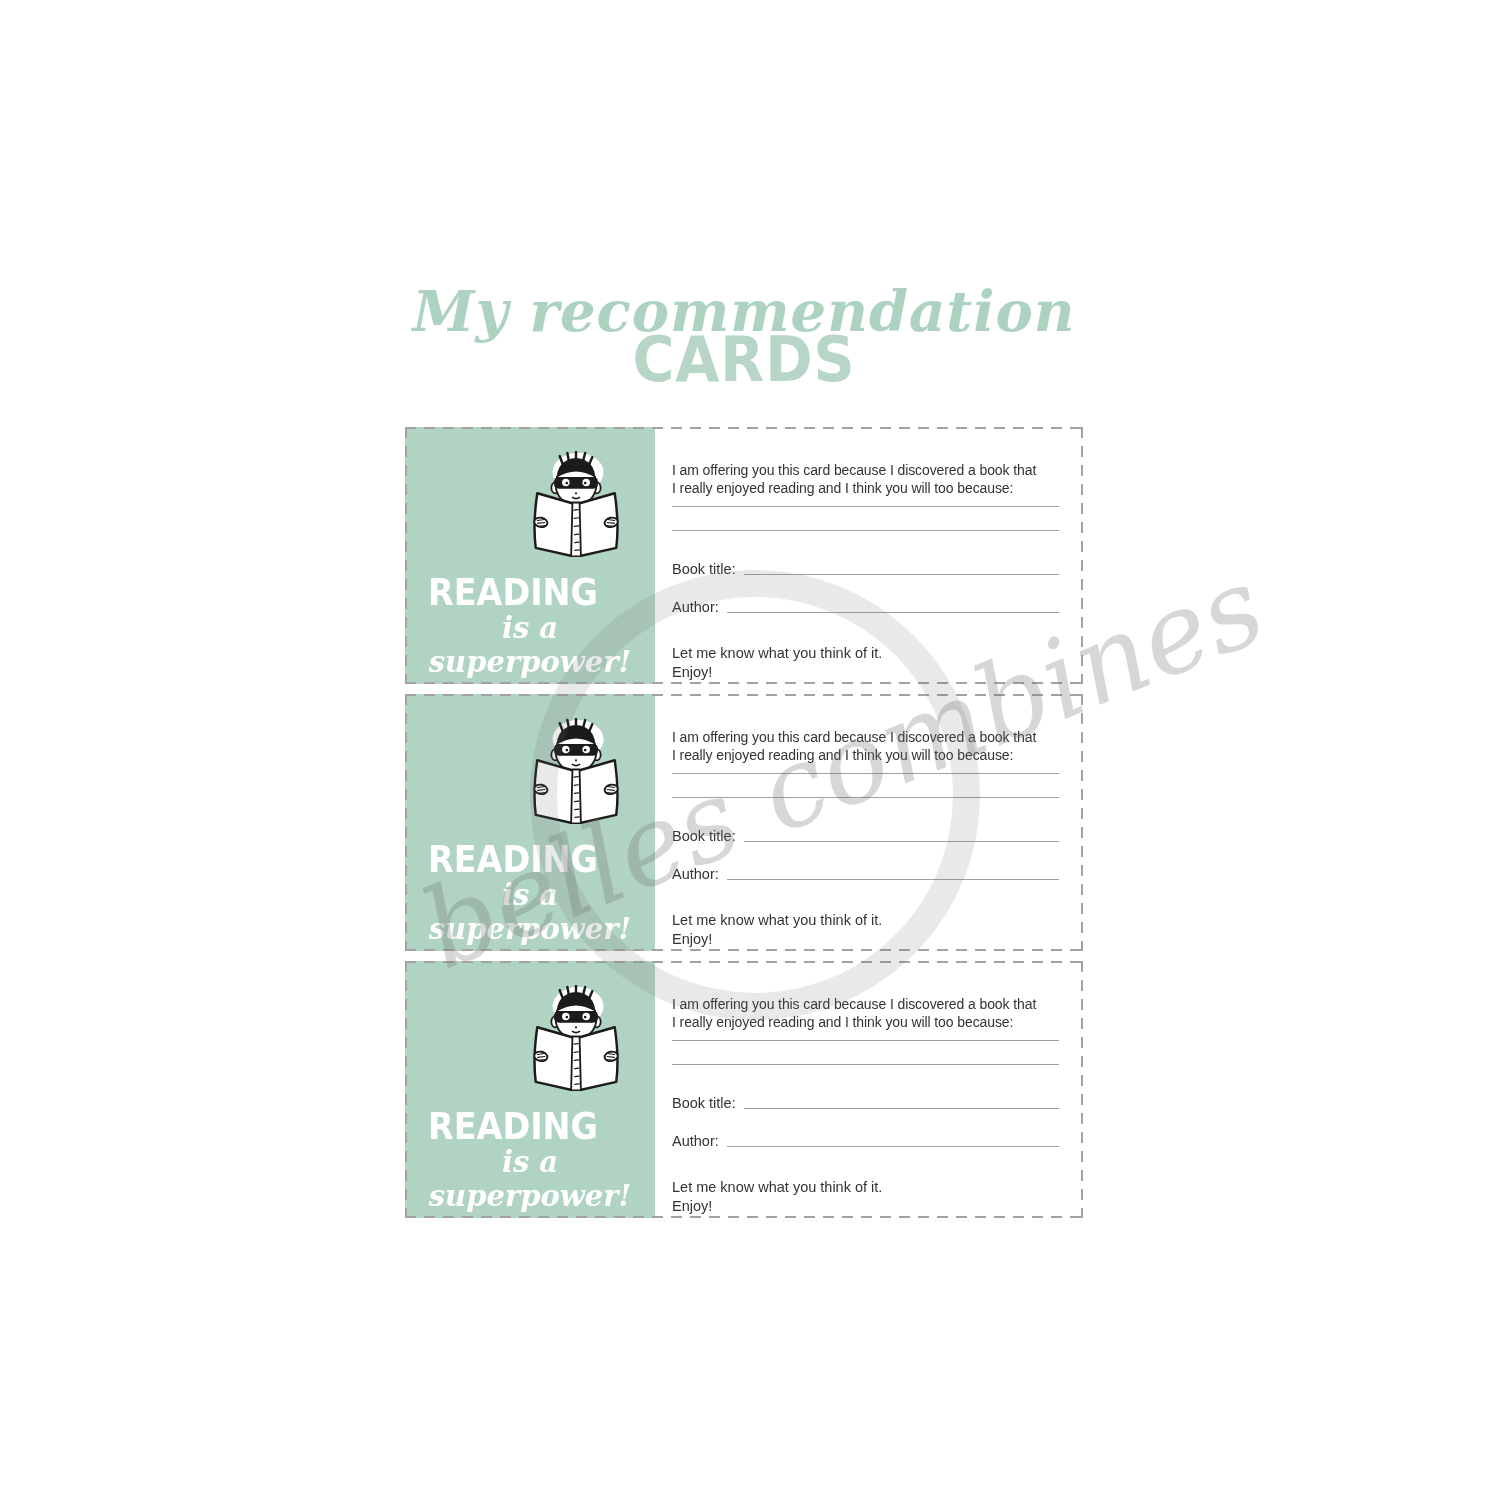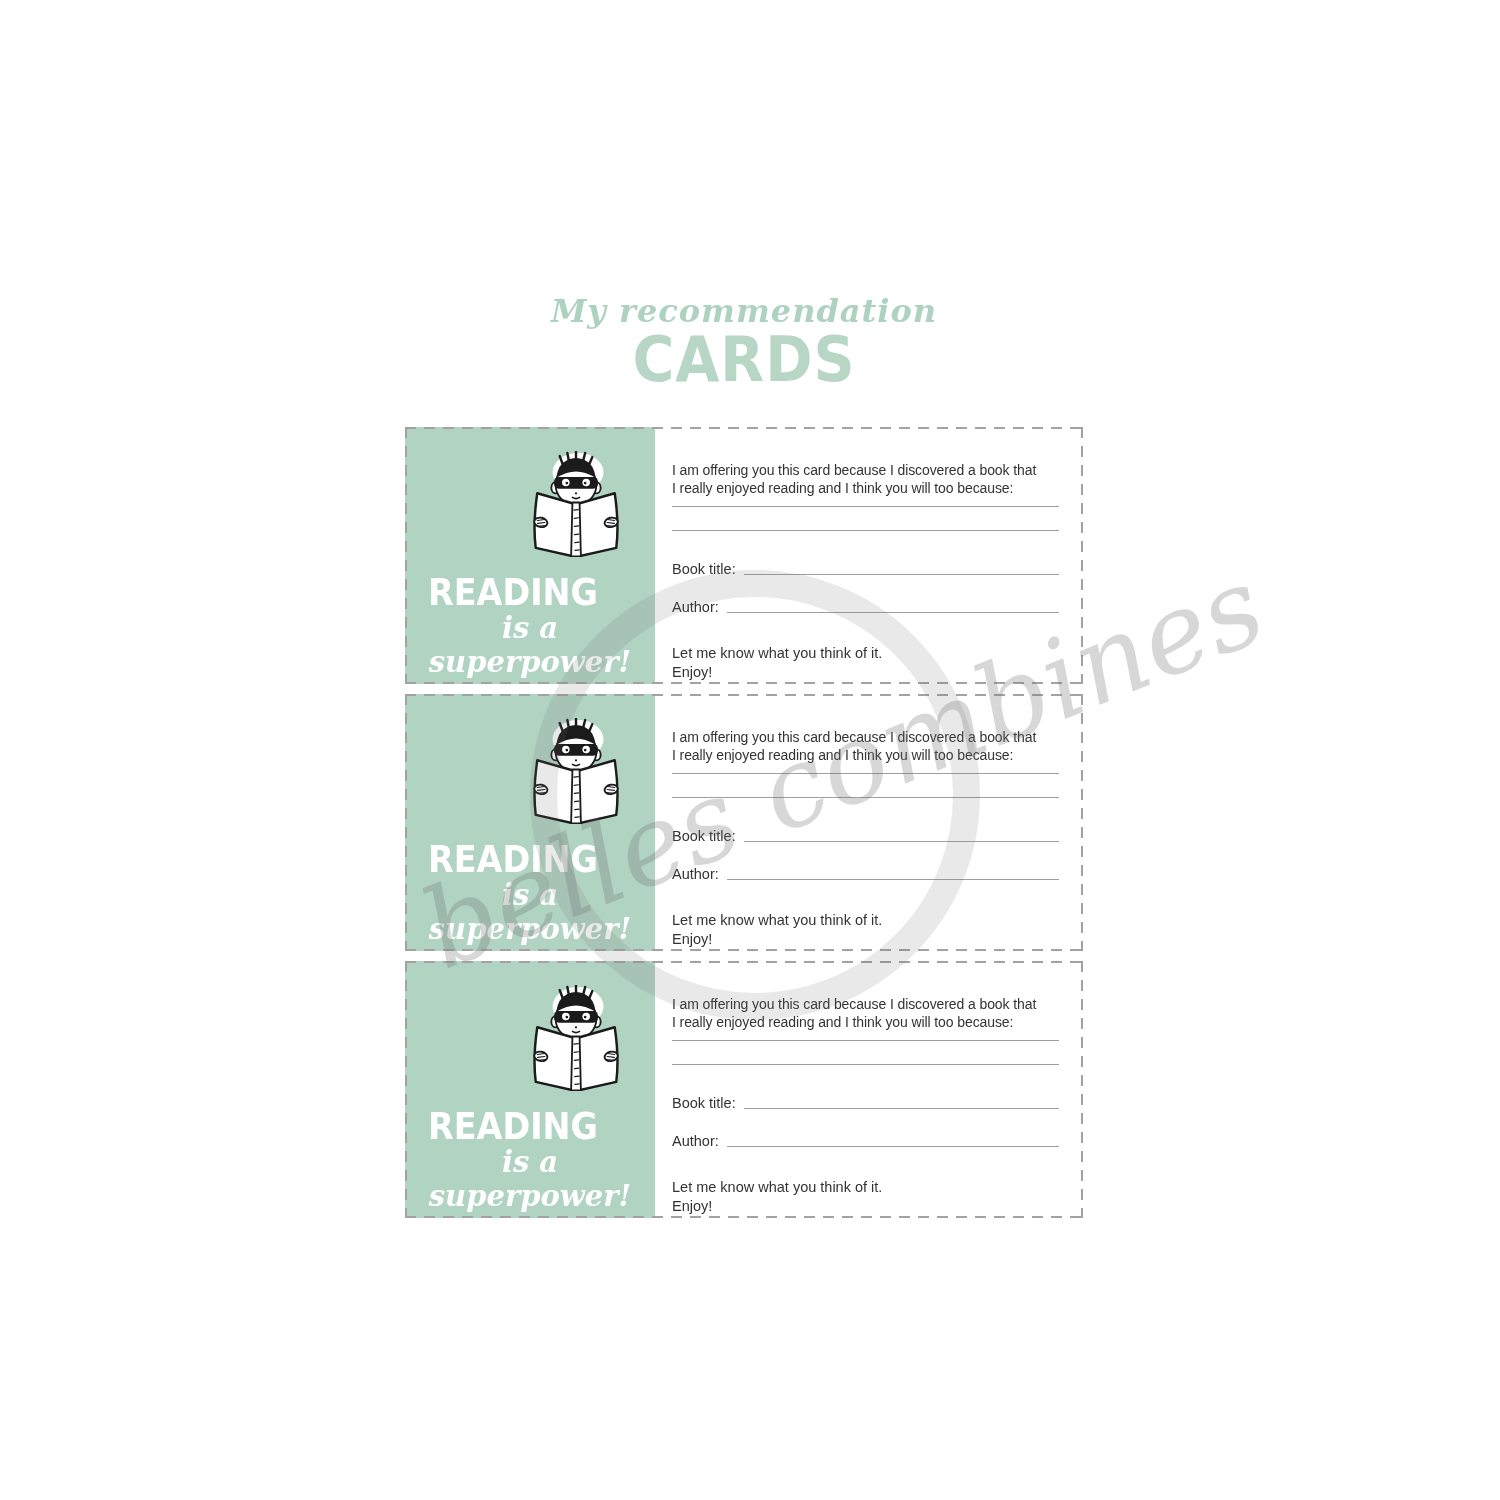--- a/index.html
+++ b/index.html
@@ -5,21 +5,21 @@
   html,body{margin:0;padding:0;background:#ffffff;}
   .page{
     position:relative;width:1500px;height:1500px;background:#ffffff;overflow:hidden;
     font-family:"Liberation Sans", sans-serif;color:#333333;
   }
 
   
   .title-block{position:absolute;left:405px;top:290px;width:678px;text-align:center;}
   .title-script{
     font-family:"DejaVu Serif", serif;font-style:italic;font-weight:bold;
-    font-size:32px;line-height:42px;color:#aed2c0;letter-spacing:1px;
+    font-size:56px;line-height:42px;color:#aed2c0;letter-spacing:1px;
   }
   .title-main{
     font-family:"DejaVu Sans", sans-serif;font-weight:800;
     font-size:62px;line-height:56px;letter-spacing:1px;color:#b7d6c5;
     transform:scaleX(0.92);transform-origin:50% 0;
   }
 
   
   .cards{position:absolute;left:405px;top:427px;}
   .card{position:relative;width:678px;height:257px;margin-bottom:10px;background:#ffffff;}

